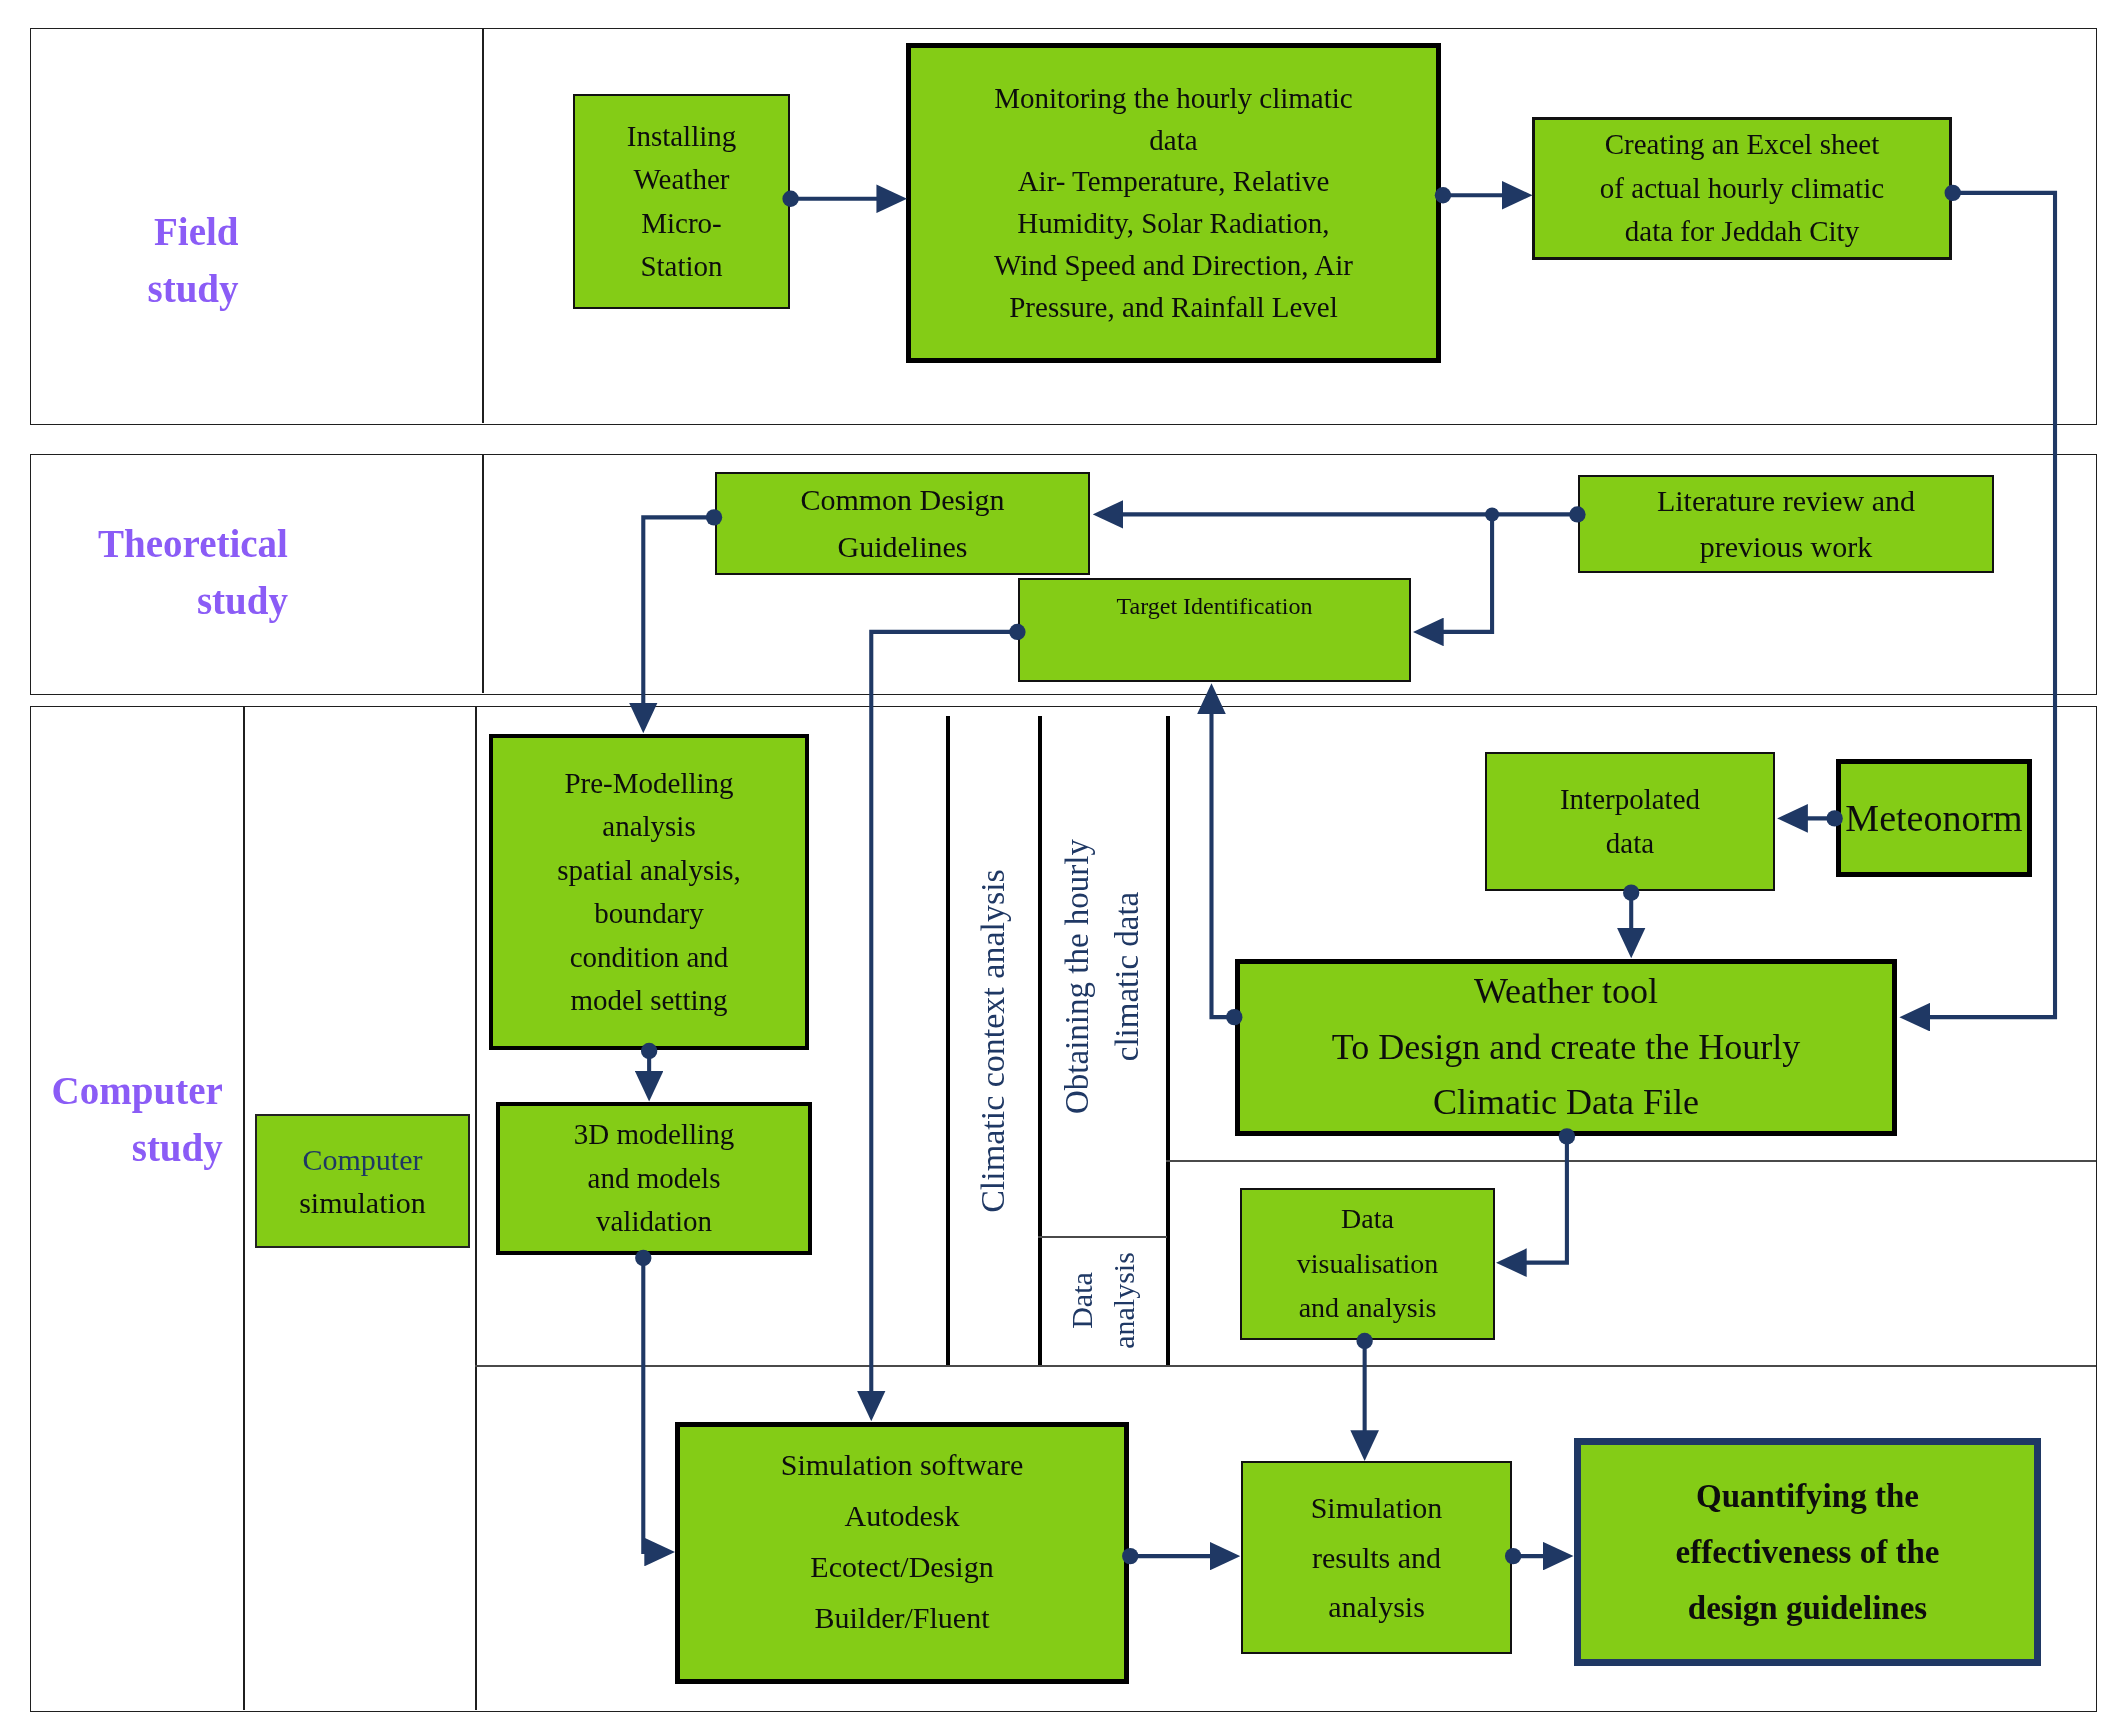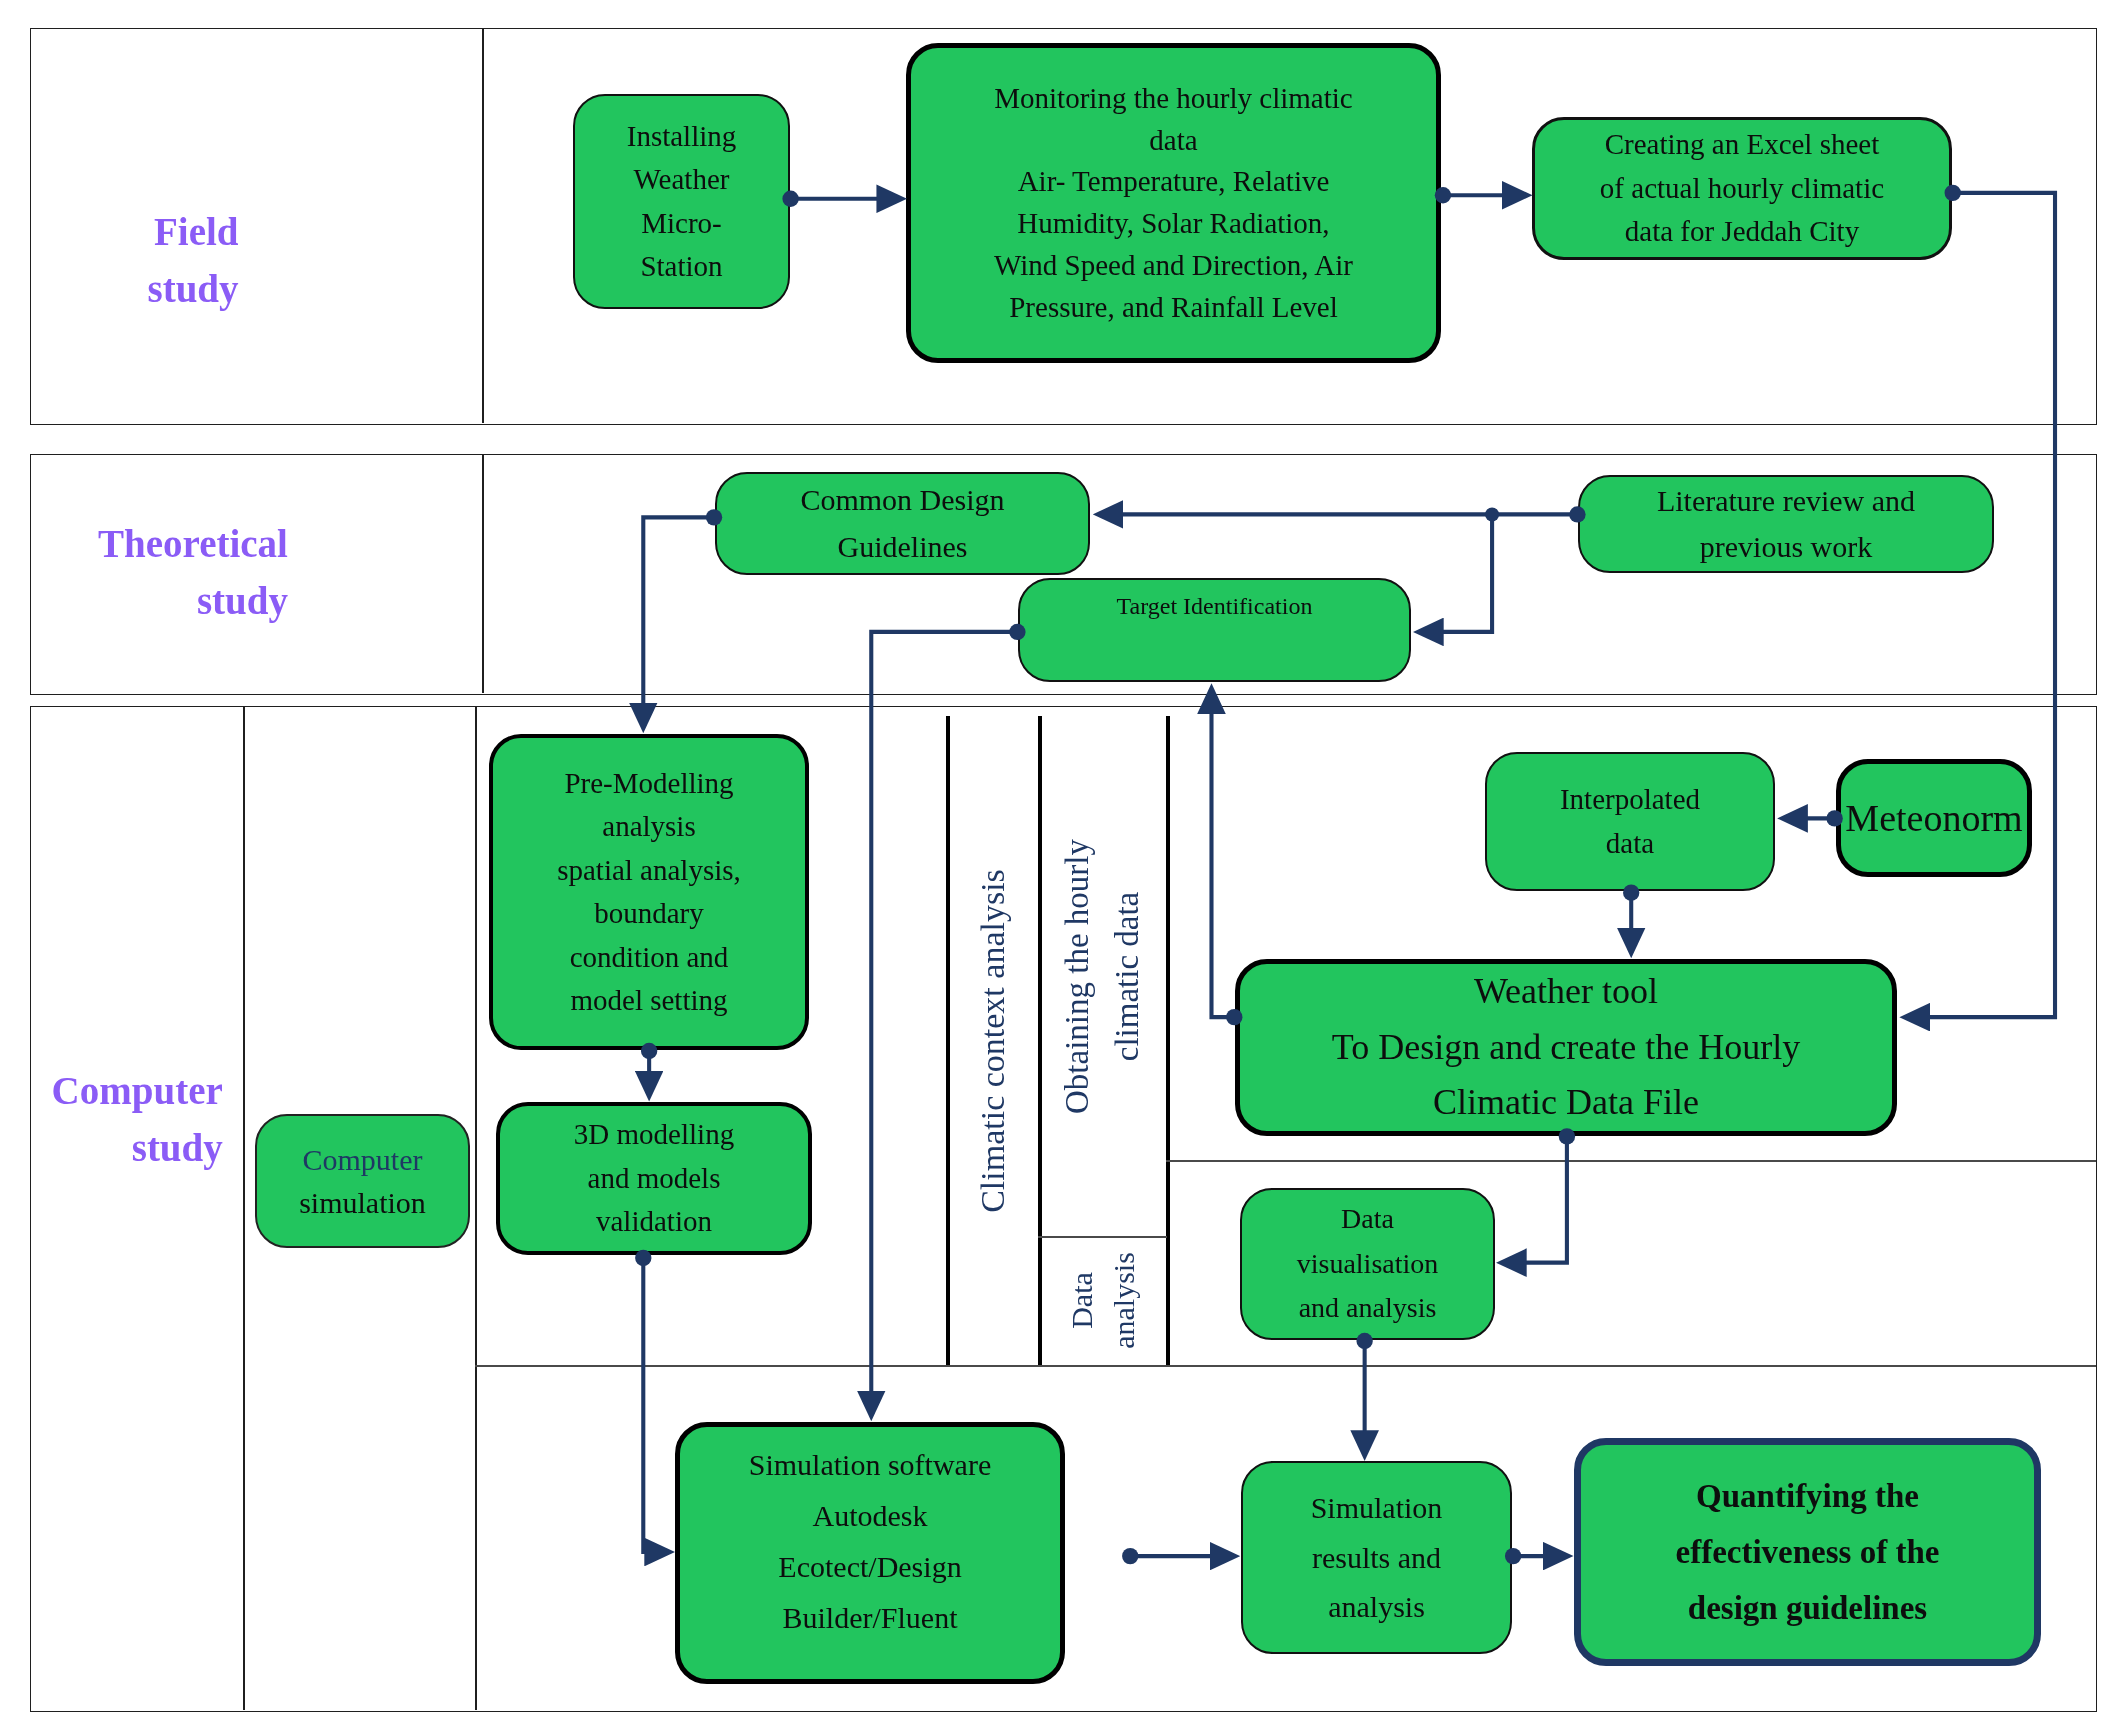--- a/index.html
+++ b/index.html
@@ -16,22 +16,22 @@
   .vline{position:absolute;background:#1f1f1f;width:1.8px;}
   .vline-thick{position:absolute;background:#000;width:4.1px;}
   .hline{position:absolute;background:#4a4a4a;height:1.8px;}
   .band-label{
     position:absolute;display:flex;align-items:center;justify-content:center;
     text-align:right;white-space:pre-line;
     color:#8b5cf6;font-weight:bold;font-size:39px;line-height:1.45;
   }
   .box{
     position:absolute;display:flex;align-items:center;justify-content:center;
-    text-align:center;white-space:pre-line;background:#22c55e;
-    font-size:29px;line-height:1.5;box-sizing:border-box;border-radius:32px;
+    text-align:center;white-space:pre-line;background:#84cc16;
+    font-size:29px;line-height:1.5;box-sizing:border-box;
   }
   .b-thin{border:2.9px solid #111;}
   .b-med{border:4.1px solid #000;}
   .b-thick{border:5.8px solid #000;}
   .b-navy{border:7.6px solid #1f3864;}
   .rot{
     position:absolute;display:flex;align-items:center;justify-content:center;
     text-align:center;white-space:pre-line;color:#1f3864;
     transform:rotate(-90deg);
   }
@@ -117,21 +117,21 @@
   <div class="box b-thick" style="left:1836px;top:759px;width:196px;height:118px;font-size:38px;">Meteonorm</div>
 
   <div class="box b-thick" style="left:1235px;top:959px;width:662px;height:177px;font-size:36px;line-height:1.55;">Weather tool
 To Design and create the Hourly
 Climatic Data File</div>
 
   <div class="box b-thin" style="left:1240px;top:1188px;width:255px;height:152px;font-size:28px;line-height:1.6;">Data
 visualisation
 and analysis</div>
 
-  <div class="box b-thick" style="left:675px;top:1422px;width:390px;height:262px;font-size:30px;line-height:1.7;padding-bottom:23.4px;">Simulation  software
+  <div class="box b-thick" style="left:675px;top:1422px;width:454px;height:262px;font-size:30px;line-height:1.7;padding-bottom:23.4px;">Simulation  software
 Autodesk
 Ecotect/Design
 Builder/Fluent</div>
 
   <div class="box b-thin" style="left:1241px;top:1461px;width:271px;height:193px;font-size:30px;line-height:1.65;">Simulation
 results and
 analysis</div>
 
   <div class="box b-navy" style="left:1574px;top:1438px;width:467px;height:228px;font-size:33px;font-weight:bold;line-height:1.7;">Quantifying the
 effectiveness of the

